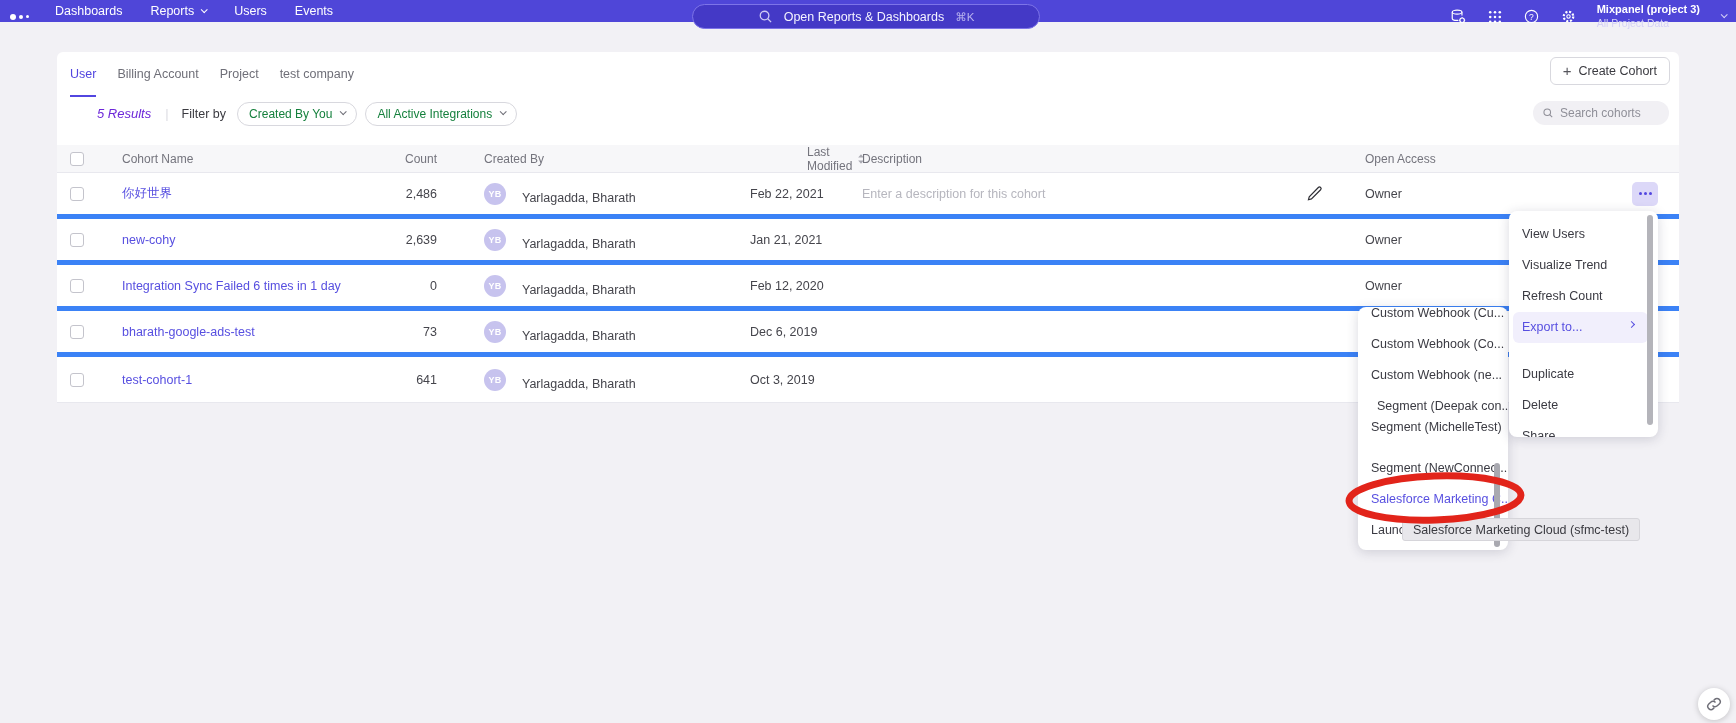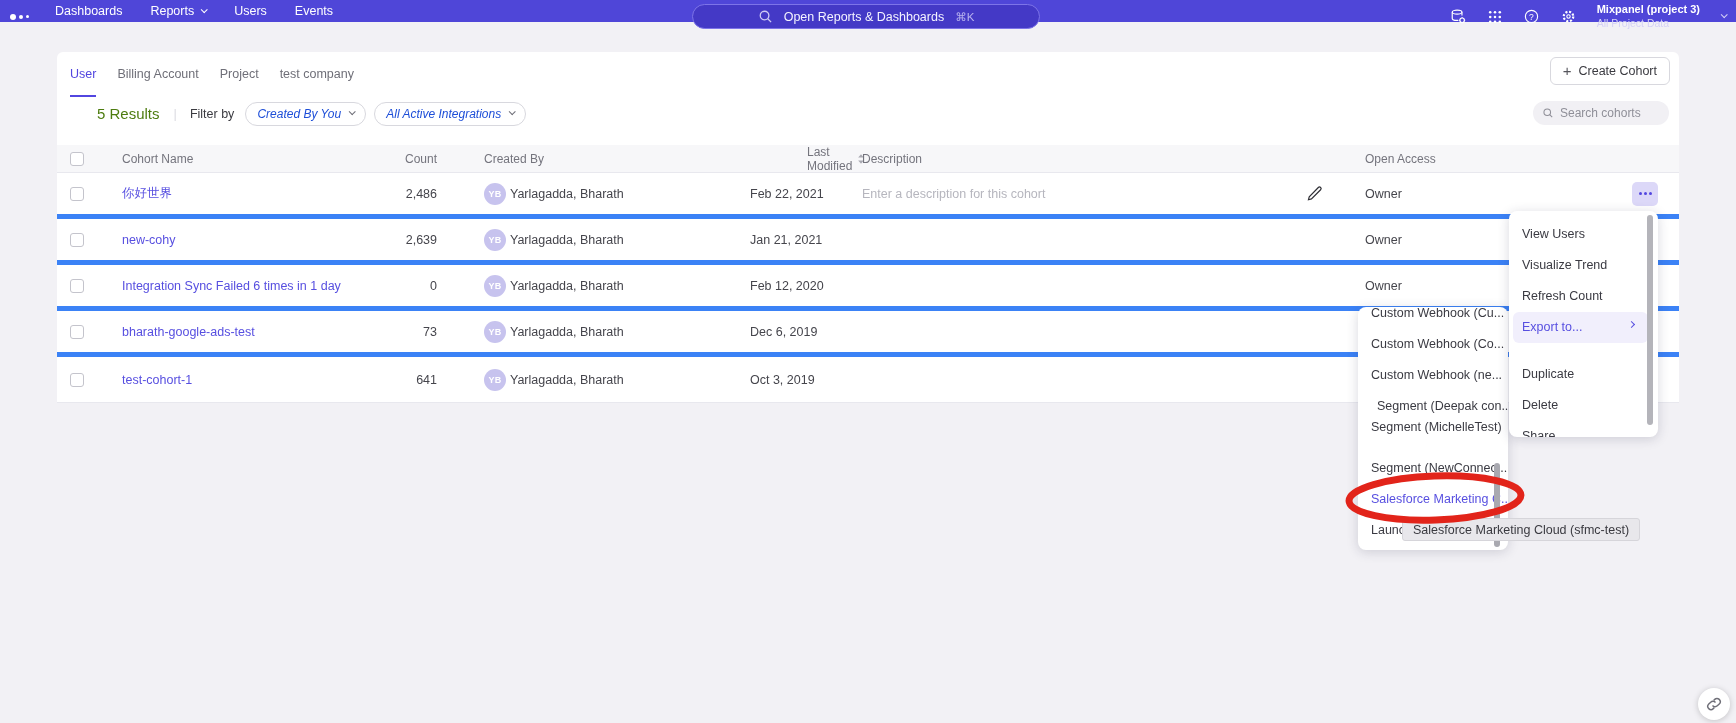--- a/index.html
+++ b/index.html
@@ -46,26 +46,26 @@
   .tabs-row{ height:45px; display:flex; align-items:center; padding-left:13px; position:relative; }
   .tab{ font-size:12.5px; color:#6f6f78; margin-right:21px; cursor:pointer; height:45px; line-height:45px; position:relative; }
   .tab.active{ color:#5246e0; font-weight:500; }
   .tab.active::after{ content:""; position:absolute; left:0; right:0; bottom:0; height:2.5px; background:#5246e0; }
   .create-btn{
     position:absolute; right:9px; top:5px; height:28px; border:1px solid #d8d8de; border-radius:6px;
     background:#fff; display:flex; align-items:center; gap:7px; padding:0 12px; font-size:12.5px; color:#3a3a40; cursor:pointer;
   }
   .create-btn .plus{ font-size:15px; color:#55555c; font-weight:400; margin-top:-1px; }
   .filter-row{ height:33px; display:flex; align-items:center; padding-left:40px; position:relative; }
-  .results{ font-size:15px; color:#4d7c0f; font-weight:500; }
+  .results{ font-size:13px; color:#6d28d9; font-weight:500;font-style:italic; }
   .vdiv{ color:#dcdce2; margin:0 13px 0 14px; font-size:13px; }
   .filterby{ font-size:12.5px; color:#3a3a40; font-weight:500; margin-right:11px; }
   .pill{
     height:24px; border:1px solid #d8d8de; border-radius:13px; background:#fff; display:flex;
-    align-items:center; padding:0 11px; font-size:12px; color:#1d4ed8; margin-right:8px; cursor:pointer;font-style:italic;
+    align-items:center; padding:0 11px; font-size:12px; color:#15803d; margin-right:8px; cursor:pointer;
   }
   .pill .chev{ color:#6f6f78; margin-left:8px; }
   .search-pill{
     position:absolute; right:10px; top:4px; width:136px; height:24px; border-radius:13px;
     background:#f1f0f4; display:flex; align-items:center; padding:0 9px; gap:6px;
   }
   .search-pill input{
     border:none; outline:none; background:transparent; width:100px; font-size:12px;
     font-family:"Liberation Sans", sans-serif; color:#3a3a40;
   }
@@ -73,21 +73,21 @@
   .spacer15{ height:15px; }
   
   .tgrid{ display:grid; grid-template-columns:65px 235px 80px 313px 112px 485px 285px 47px; align-items:center; }
   .thead{ height:28px; background:#f7f7f9; border-bottom:1px solid #e8e8ee; font-size:12px; color:#74747d; }
   .thead .hcell{ display:flex; align-items:center; }
   .trow{ height:46px; border-bottom:5px solid #3b82f6; font-size:12.5px; color:#45454c; background:#fff; }
   .cb-cell{ padding-left:13px; }
   .cbx{ width:14px; height:14px; border:1.5px solid #c4c4cc; border-radius:3px; background:#fff; display:block; cursor:pointer; }
   .name-cell a{ color:#574fe0; text-decoration:none; cursor:pointer; }
   .count-cell{ text-align:right; }
-  .creator-cell{ display:flex; align-items:center; gap:4px; padding-left:47px; }
+  .creator-cell{ display:flex; align-items:flex-end; gap:16px; padding-left:47px; }
   .avatar{ width:22px; height:22px; border-radius:50%; background:#c7c3ee; color:#fff; font-size:9px; font-weight:700;
            display:flex; align-items:center; justify-content:center; letter-spacing:.3px; }
   .lm-pad{ padding-left:57px; }
   .desc-cell{ display:flex; align-items:center; }
   .desc-ph{ color:#b6b6be; cursor:text; }
   .pencil{ margin-left:auto; margin-right:24px; cursor:pointer; display:flex; }
   .access-cell{ padding-left:18px; }
   .more-btn{
     width:26px; height:24px; border-radius:5px; background:#dcd8f8; display:flex; align-items:center;
     justify-content:center; gap:2px; cursor:pointer;

